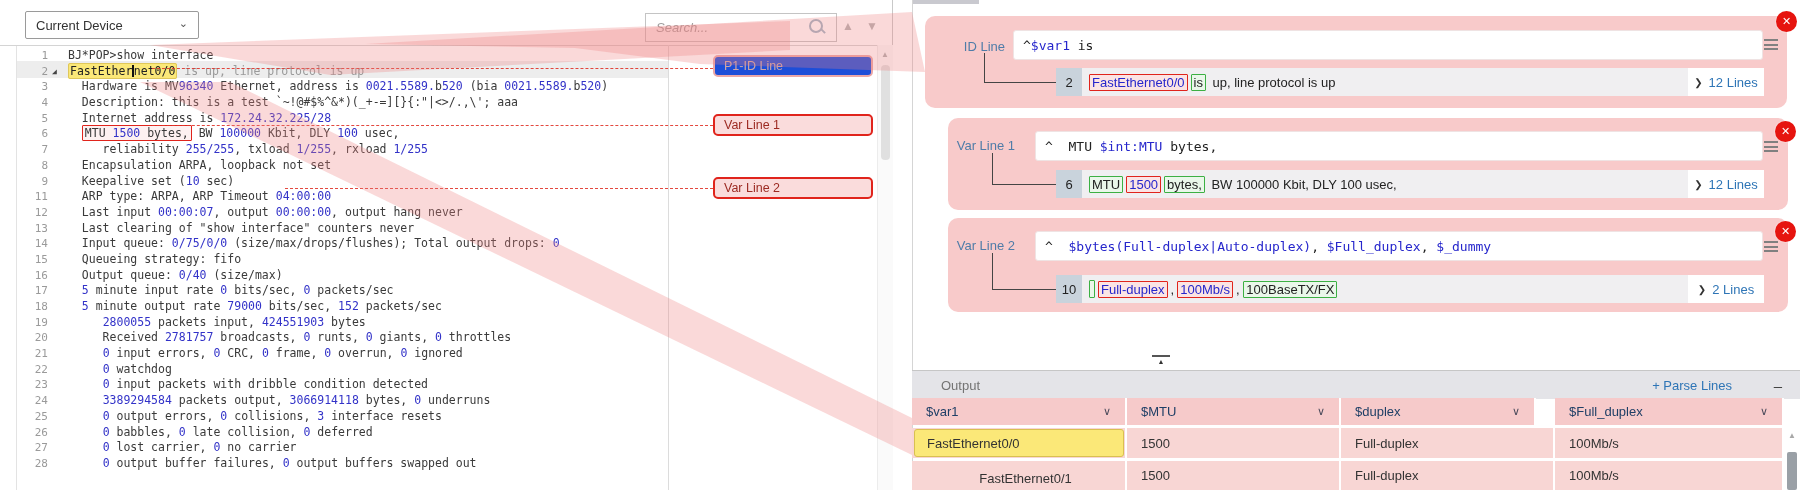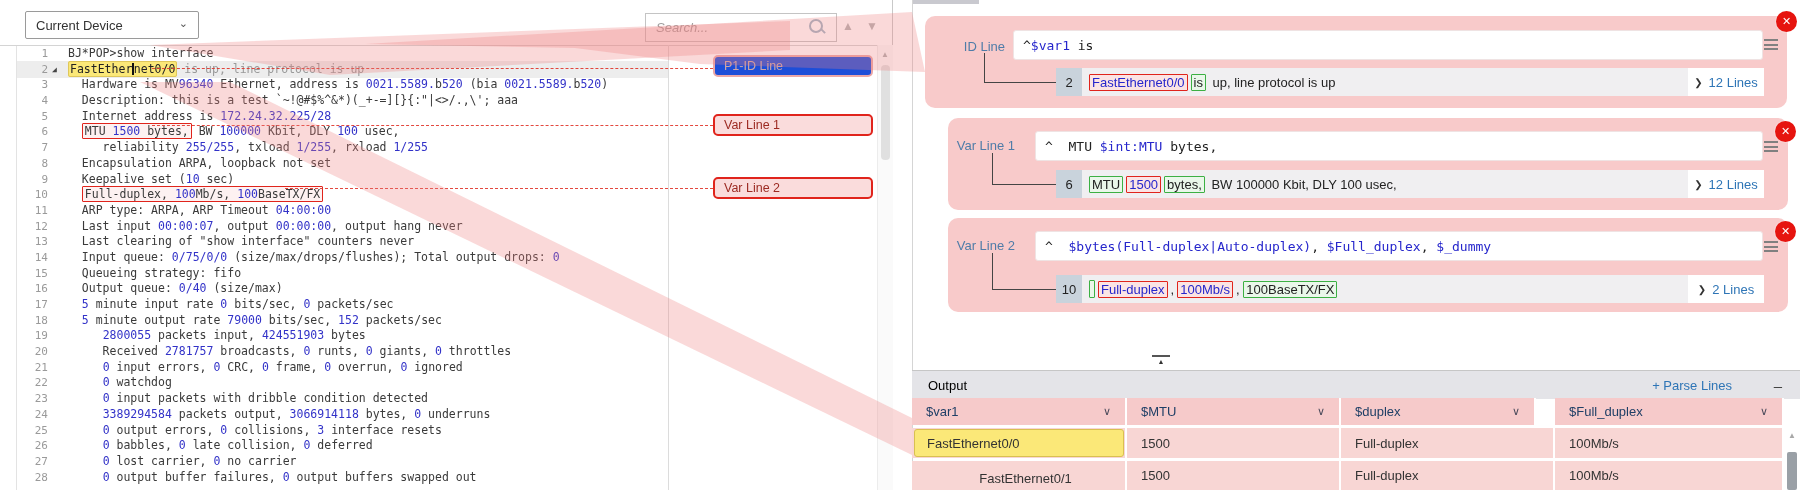--- a/index.html
+++ b/index.html
@@ -24,21 +24,21 @@
   #search-input::placeholder{color:#a0a0a0;font-style:italic;}
   .mag{position:absolute;left:163px;top:5px;width:10px;height:10px;border:2px solid #9fb6c6;border-radius:50%;}
   .mag::after{content:"";position:absolute;left:9px;top:9px;width:6px;height:2px;background:#9fb6c6;transform:rotate(45deg);}
   .find-arrow{position:absolute;top:19px;color:#b5b5b5;font-size:12px;cursor:default;}
   #find-up{left:842px;} #find-down{left:866px;}
 
   
   #row2-band{position:absolute;left:17px;top:61px;width:651px;height:17px;background:#ededed;}
   #pane-divider{position:absolute;left:668px;top:45px;width:1px;height:445px;background:#dcdcdc;}
   #code{position:absolute;left:22px;top:46px;width:640px;}
-  .cl{height:15.7px;line-height:14px;white-space:pre;font-family:"DejaVu Sans Mono",monospace;font-size:11.5px;color:#3a3a3a;}
+  .cl{height:15.7px;line-height:19px;white-space:pre;font-family:"DejaVu Sans Mono",monospace;font-size:11.5px;color:#3a3a3a;}
   .ln{display:inline-block;width:26px;text-align:right;margin-right:20px;color:#9a9a9a;font-size:11px;
       font-family:"DejaVu Sans Mono",monospace;}
   .ln2{margin-right:4px;}
   .fold{display:inline-block;width:16px;font-size:8px;color:#444;vertical-align:1px;}
   .lt{white-space:pre;}
   .num{color:#3232c8;}
   .hl-yellow{background:var(--hlYellow);border:1px solid #dfc75a;border-radius:2px;padding:0 1px;color:#222;}
   .cursor{display:inline-block;width:1.5px;height:12px;background:#111;vertical-align:-2px;}
   .dim{color:#9a9a9a;}
   .redbox{border:1.5px solid var(--accentRed);background:#fdf1f1;padding:0 2px;border-radius:1px;}
@@ -80,21 +80,21 @@
   .tok-red{border:1.5px solid var(--accentRed);background:#fbe4e4;}
   .tok-green{border:1.5px solid var(--matchGreen);background:#eaf7ea;}
   .tok-blue{color:var(--tokenBlue);}
   .tok-empty{width:4px;height:16px;padding:0;vertical-align:-3px;}
 
   
   #collapse-top{position:absolute;left:1152px;top:355px;width:18px;height:12px;border-top:2px solid #555;text-align:center;
       font-size:7px;color:#333;line-height:10px;cursor:pointer;}
   #output-bar{position:absolute;left:912px;top:370px;width:888px;height:28px;background:#e4e4e8;border-top:1px solid #c6c6c6;
       display:flex;align-items:center;}
-  #output-title{margin-left:16px;color:#000000;}
+  #output-title{margin-left:29px;color:#737373;}
   #parse-lines{position:absolute;right:68px;color:var(--linkBlue);cursor:pointer;}
   #minimize{position:absolute;right:18px;color:#444;font-size:15px;cursor:pointer;}
   .th{position:absolute;top:398px;height:27px;background:var(--tableHeadPink);border-right:2px solid #fff;box-sizing:border-box;
       display:flex;align-items:center;color:#1f3f66;font-size:13px;}
   .th span{margin-left:14px;}
   .th .colcaret{position:absolute;right:14px;color:#4a4a5a;font-size:11px;}
   .td{position:absolute;height:30px;background:var(--tableRowPink);border-right:2px solid #fff;box-sizing:border-box;
       display:flex;align-items:center;color:#333;font-size:13px;}
   .td span{margin-left:14px;}
   #yellow-cell{position:absolute;left:914px;top:429px;width:210px;height:28px;background:var(--hlYellow);
@@ -133,21 +133,20 @@
     <div id="code">
       <div class="cl"><span class="ln">1</span><span class="lt syn">BJ*POP&gt;show interface</span></div>
       <div class="cl"><span class="ln ln2">2</span><span class="fold">◢</span><span class="hl-yellow"><span>FastEther</span><span class="cursor"></span><span>net0/0</span></span><span class="lt dim"> is up, line protocol is up</span></div>
       <div class="cl"><span class="ln">3</span><span class="lt syn">  Hardware is MV<span class="num">96340</span> Ethernet, address is <span class="num">0021.5589.</span>b<span class="num">520</span> (bia <span class="num">0021.5589.</span>b<span class="num">520</span>)</span></div>
       <div class="cl"><span class="ln">4</span><span class="lt syn">  Description: this is a test `~!@#$%^&amp;*)(_+-=][}{:"|&lt;&gt;/.,\'; aaa</span></div>
       <div class="cl"><span class="ln">5</span><span class="lt syn">  Internet address is <span class="num">172.24.32.225/28</span></span></div>
       <div class="cl"><span class="ln">6</span><span class="lt">  </span><span class="redbox syn">MTU <span class="num">1500</span> bytes,</span><span class="lt syn"> BW <span class="num">100000</span> Kbit, DLY <span class="num">100</span> usec,</span></div>
       <div class="cl"><span class="ln">7</span><span class="lt syn">     reliability <span class="num">255/255</span>, txload <span class="num">1/255</span>, rxload <span class="num">1/255</span></span></div>
       <div class="cl"><span class="ln">8</span><span class="lt syn">  Encapsulation ARPA, loopback not set</span></div>
       <div class="cl"><span class="ln">9</span><span class="lt syn">  Keepalive set (<span class="num">10</span> sec)</span></div>
-      <div class="cl"><span class="ln">10</span><span class="lt">  </span><span class="redbox syn">Full-duplex, <span class="num">100</span>Mb/s, <span class="num">100</span>BaseTX/FX</span></div>
       <div class="cl"><span class="ln">11</span><span class="lt syn">  ARP type: ARPA, ARP Timeout <span class="num">04:00:00</span></span></div>
       <div class="cl"><span class="ln">12</span><span class="lt syn">  Last input <span class="num">00:00:07</span>, output <span class="num">00:00:00</span>, output hang never</span></div>
       <div class="cl"><span class="ln">13</span><span class="lt syn">  Last clearing of "show interface" counters never</span></div>
       <div class="cl"><span class="ln">14</span><span class="lt syn">  Input queue: <span class="num">0/75/0/0</span> (size/max/drops/flushes); Total output drops: <span class="num">0</span></span></div>
       <div class="cl"><span class="ln">15</span><span class="lt syn">  Queueing strategy: fifo</span></div>
       <div class="cl"><span class="ln">16</span><span class="lt syn">  Output queue: <span class="num">0/40</span> (size/max)</span></div>
       <div class="cl"><span class="ln">17</span><span class="lt syn">  <span class="num">5</span> minute input rate <span class="num">0</span> bits/sec, <span class="num">0</span> packets/sec</span></div>
       <div class="cl"><span class="ln">18</span><span class="lt syn">  <span class="num">5</span> minute output rate <span class="num">79000</span> bits/sec, <span class="num">152</span> packets/sec</span></div>
       <div class="cl"><span class="ln">19</span><span class="lt syn">     <span class="num">2800055</span> packets input, <span class="num">424551903</span> bytes</span></div>
       <div class="cl"><span class="ln">20</span><span class="lt syn">     Received <span class="num">2781757</span> broadcasts, <span class="num">0</span> runts, <span class="num">0</span> giants, <span class="num">0</span> throttles</span></div>

